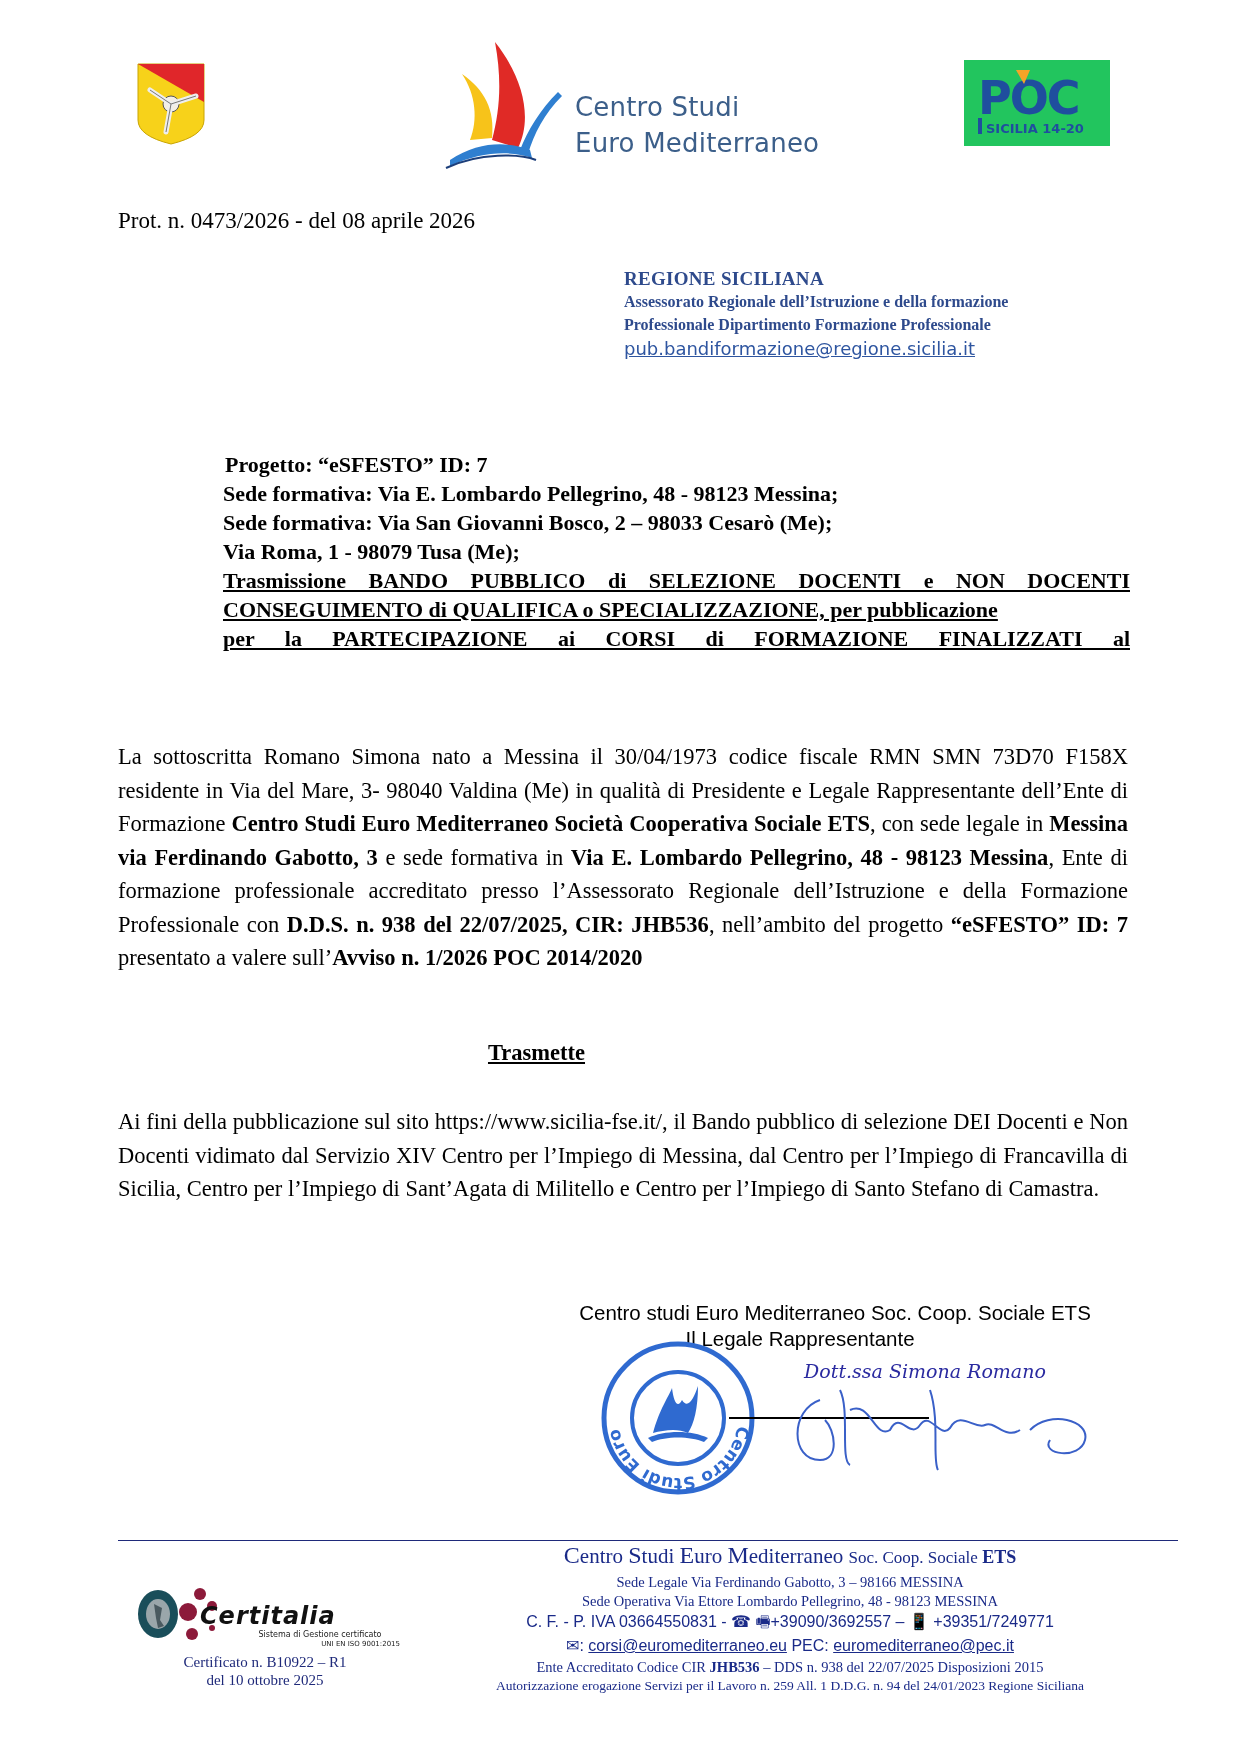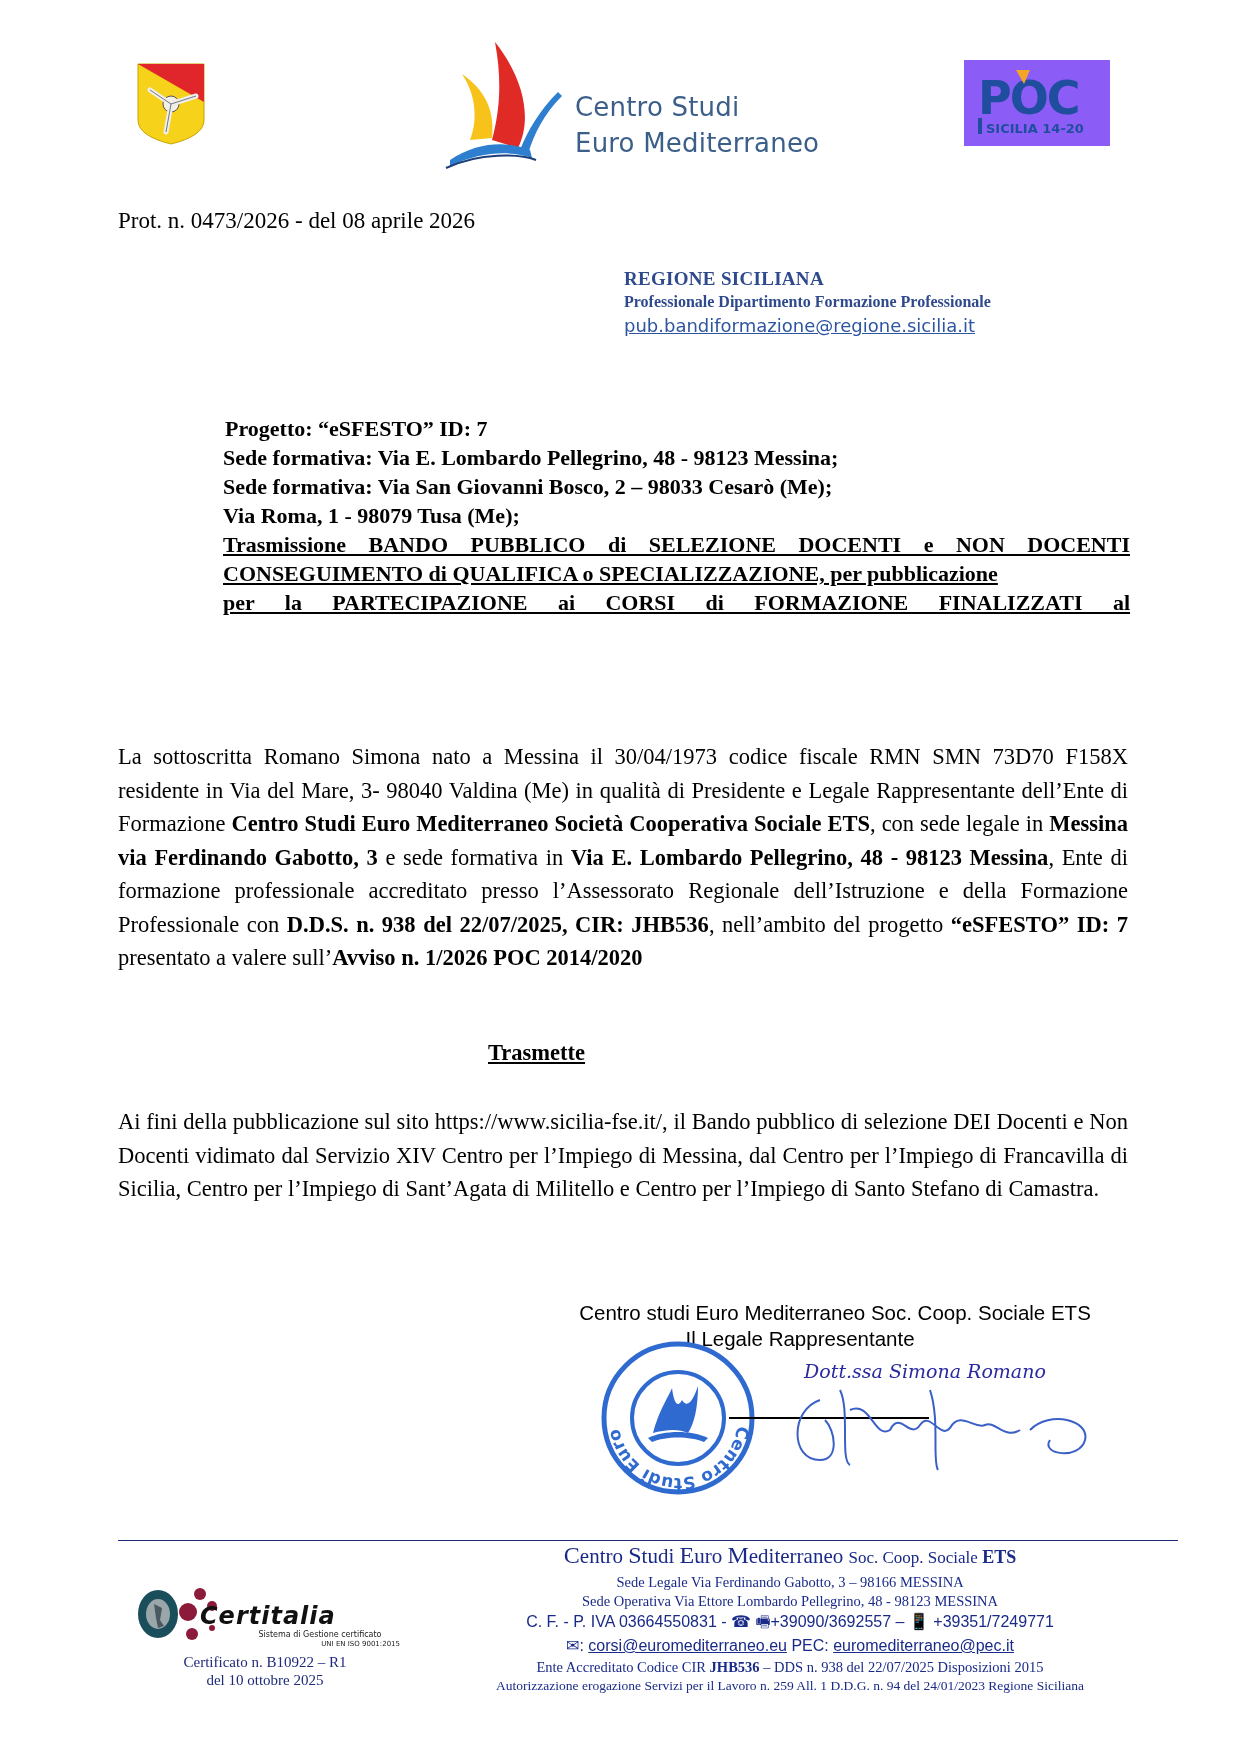--- a/index.html
+++ b/index.html
@@ -3,32 +3,32 @@
   <meta charset="utf-8">
   <style>
     html, body { margin: 0; padding: 0; background: #ffffff; }
     body { width: 1241px; height: 1755px; position: relative; overflow: hidden; color: #000; font-family: "Liberation Serif", serif; }
     .abs { position: absolute; }
 
     
     .logo-sicily { left: 136px; top: 62px; width: 70px; height: 84px; }
     .logo-centro { left: 440px; top: 40px; width: 360px; height: 135px; }
     .logo-centro .txt { position: absolute; left: 135px; font-family: "DejaVu Sans", sans-serif; color: #3c5f8a; font-size: 26px; letter-spacing: 0.2px; white-space: nowrap; }
-    .logo-poc { left: 964px; top: 60px; width: 146px; height: 86px; background: #8b5cf6; }
+    .logo-poc { left: 964px; top: 60px; width: 146px; height: 86px; background: #22c55e; }
 
     .prot { left: 118px; top: 208px; font-size: 23px; }
 
     .regione { left: 624px; top: 268px; color: #2e4a8c; font-family: "Liberation Serif", serif; }
     .regione .r1 { font-weight: bold; font-size: 19px; letter-spacing: 0.3px; }
     .regione .r2 { font-weight: bold; font-size: 16px; line-height: 23px; }
     .regione .r3 { font-family: "DejaVu Sans", sans-serif; font-size: 18px; text-decoration: underline; color: #2e55a0; line-height: 26px; }
 
     .oggetto { left: 118px; top: 414px; width: 1012px; font-size: 22px; font-weight: bold; line-height: 29px; font-family: "Liberation Serif", serif; }
     .oggetto .ind { padding-left: 105px; }
-    .oggetto .ind2 { padding-left: 103px; }
+    .oggetto .ind2 { padding-left: 103px; margin-top: 36px; }
     .oggetto .u { text-decoration: underline; text-align: justify; text-align-last: justify; }
     .oggetto .u.last { text-align-last: left; }
 
     .para { left: 118px; width: 1010px; font-size: 22.5px; line-height: 33.5px; text-align: justify; }
     .para b { font-weight: bold; }
     .p1 { top: 740px; }
     .trasmette { left: 0; width: 1073px; top: 1040px; text-align: center; font-weight: bold; font-size: 22.5px; text-decoration: underline; }
     .p2 { top: 1105px; }
 
     .sign { left: 540px; top: 1300px; width: 590px; text-align: center; font-family: "Liberation Sans", sans-serif; font-size: 20.5px; line-height: 26px; }
@@ -80,20 +80,21 @@
     <polygon points="52,10 66,10 60,24" fill="#f4a427"></polygon>
     <rect x="14" y="58" width="4" height="16" fill="#1f4e9e"></rect>
     <text x="22" y="73" font-family="DejaVu Sans, sans-serif" font-weight="bold" font-size="13" fill="#1f4e9e">SICILIA 14-20</text>
   </svg>
 </div>
 
 <div class="abs prot">Prot. n. 0473/2026 - del 08 aprile 2026</div>
 
 <div class="abs regione">
   <div class="r1">REGIONE SICILIANA</div>
+  <div class="r2">Assessorato Regionale dell’Istruzione e della formazione</div>
   <div class="r2">Professionale Dipartimento Formazione Professionale</div>
   <div class="r3">pub.bandiformazione@regione.sicilia.it</div>
 </div>
 
 <div class="abs oggetto">
   <div class="ind2" style="padding-left:107px">Progetto: “eSFESTO” ID: 7</div>
   <div class="ind">Sede formativa: Via E. Lombardo Pellegrino, 48 - 98123 Messina;</div>
   <div class="ind">Sede formativa: Via San Giovanni Bosco, 2 – 98033 Cesarò (Me);</div>
   <div class="ind">Via Roma, 1 - 98079 Tusa (Me);</div>
   <div class="ind">

